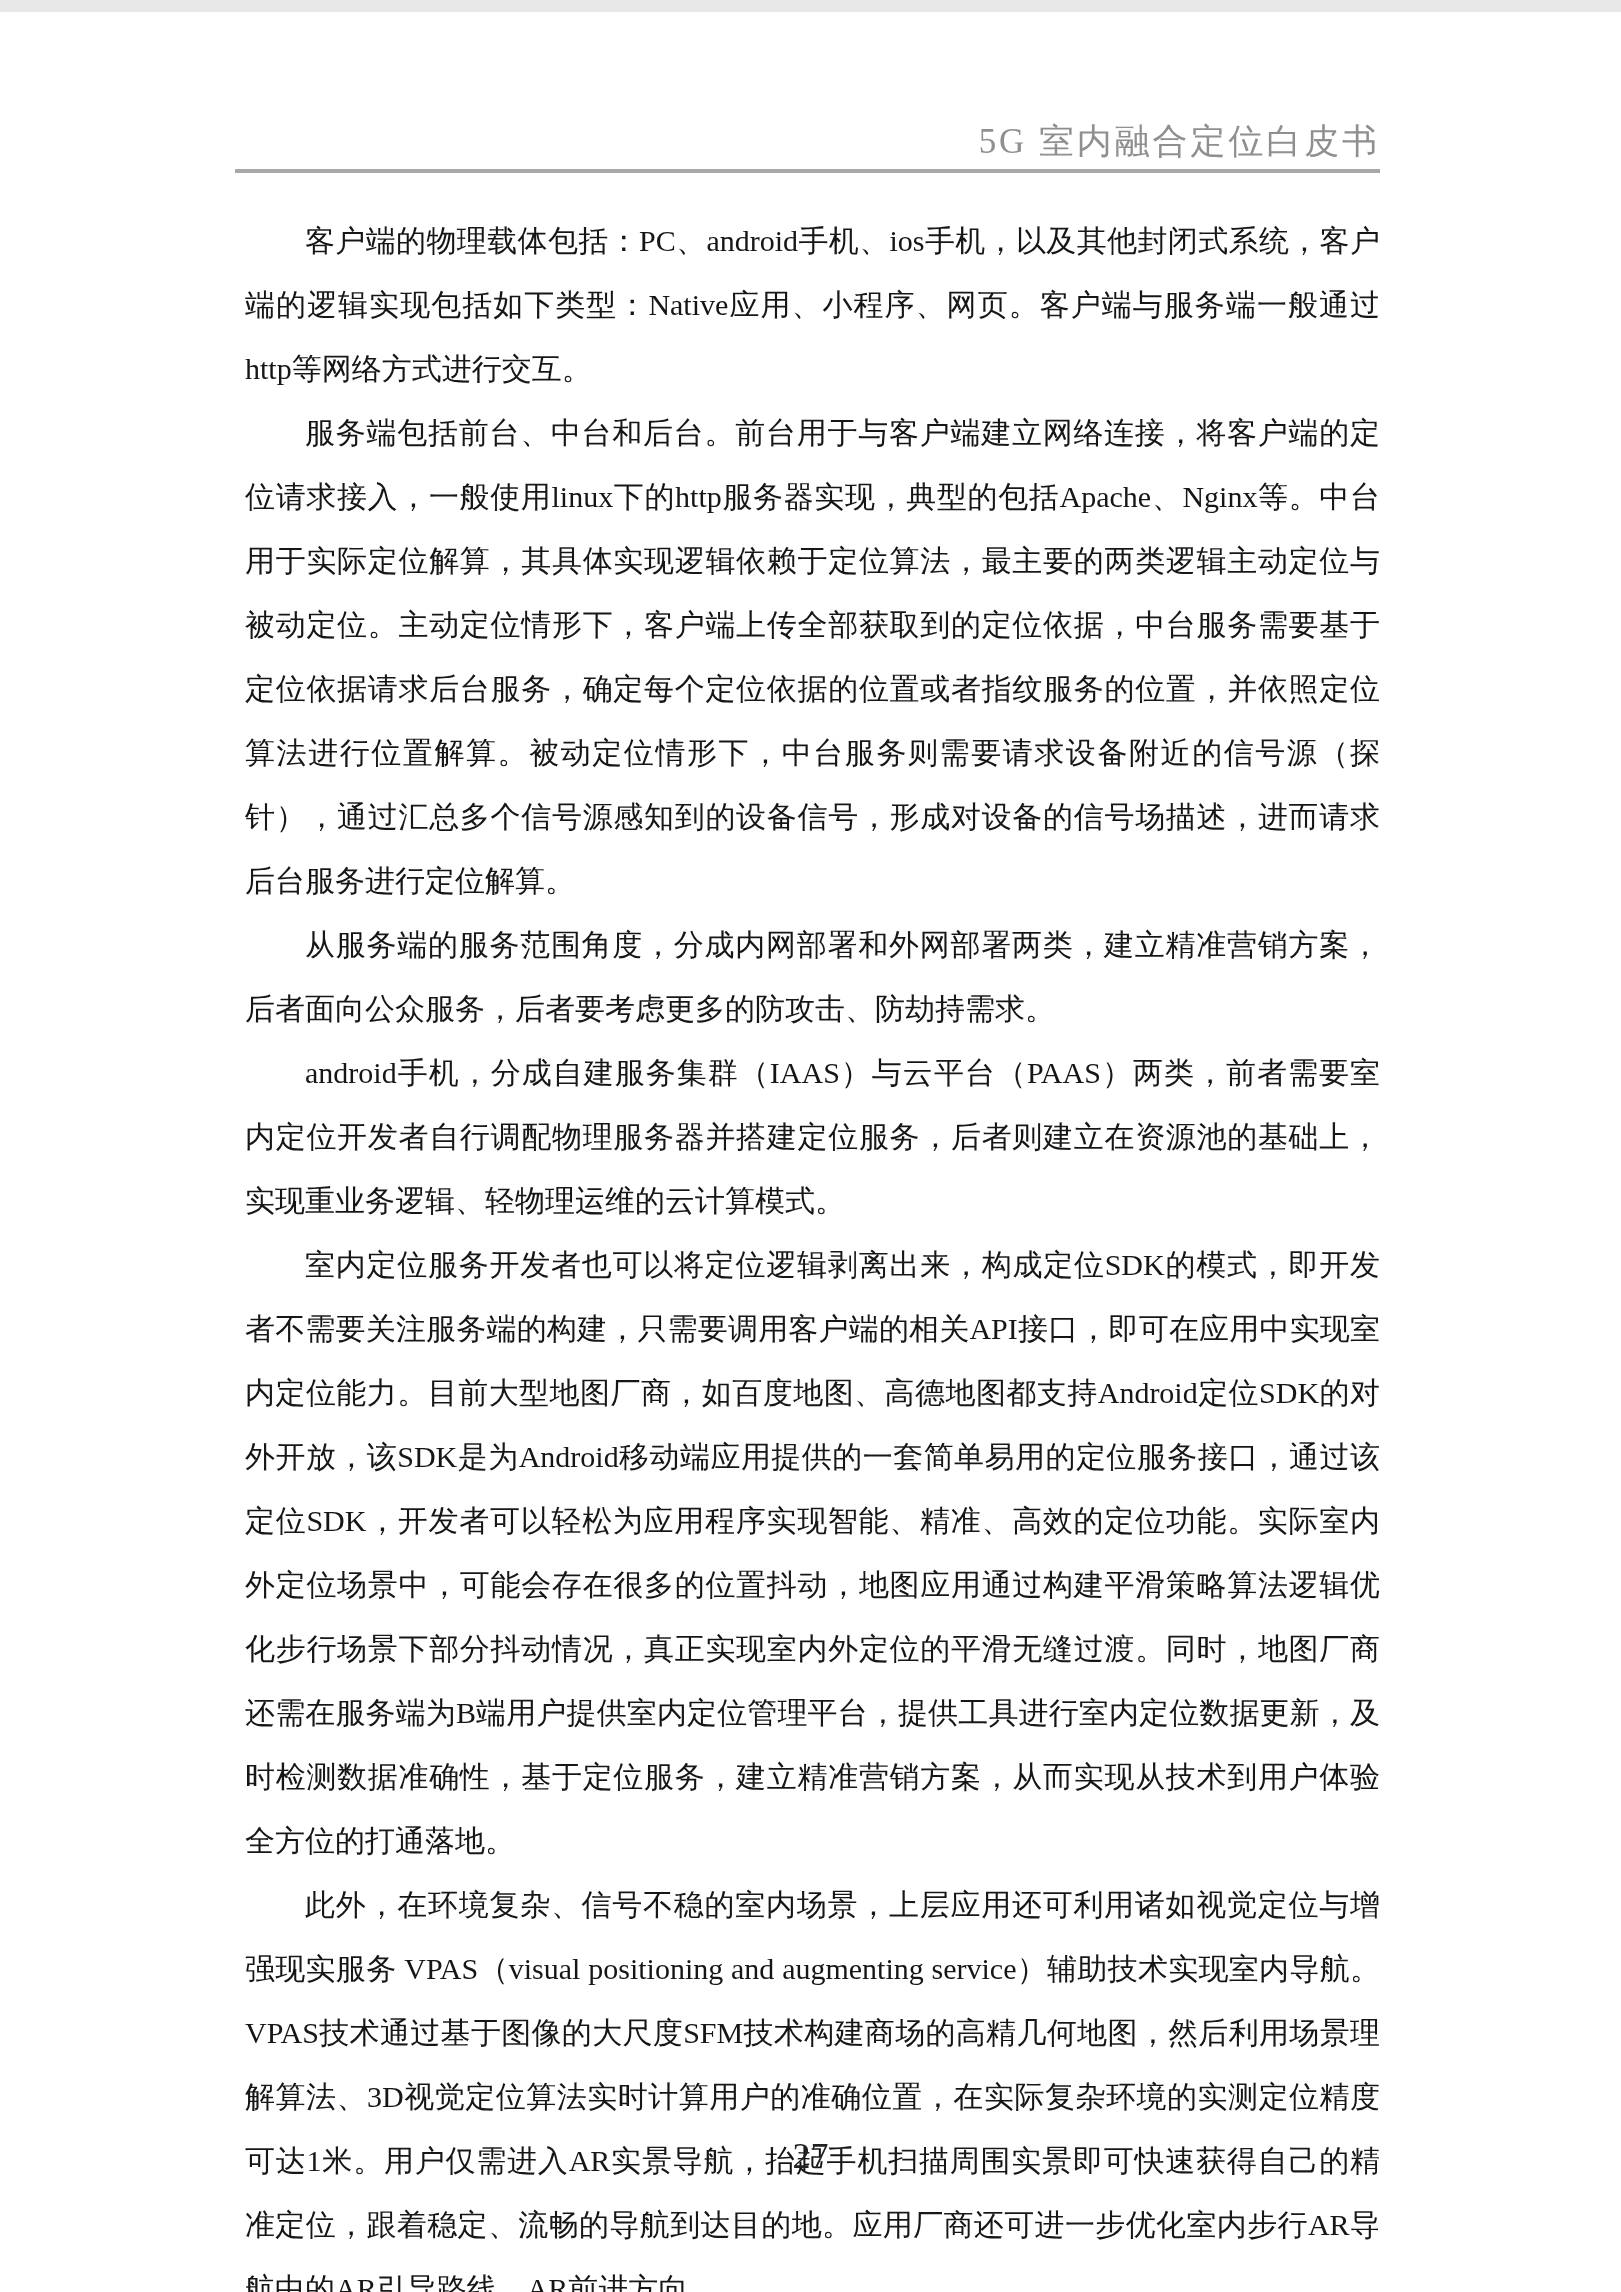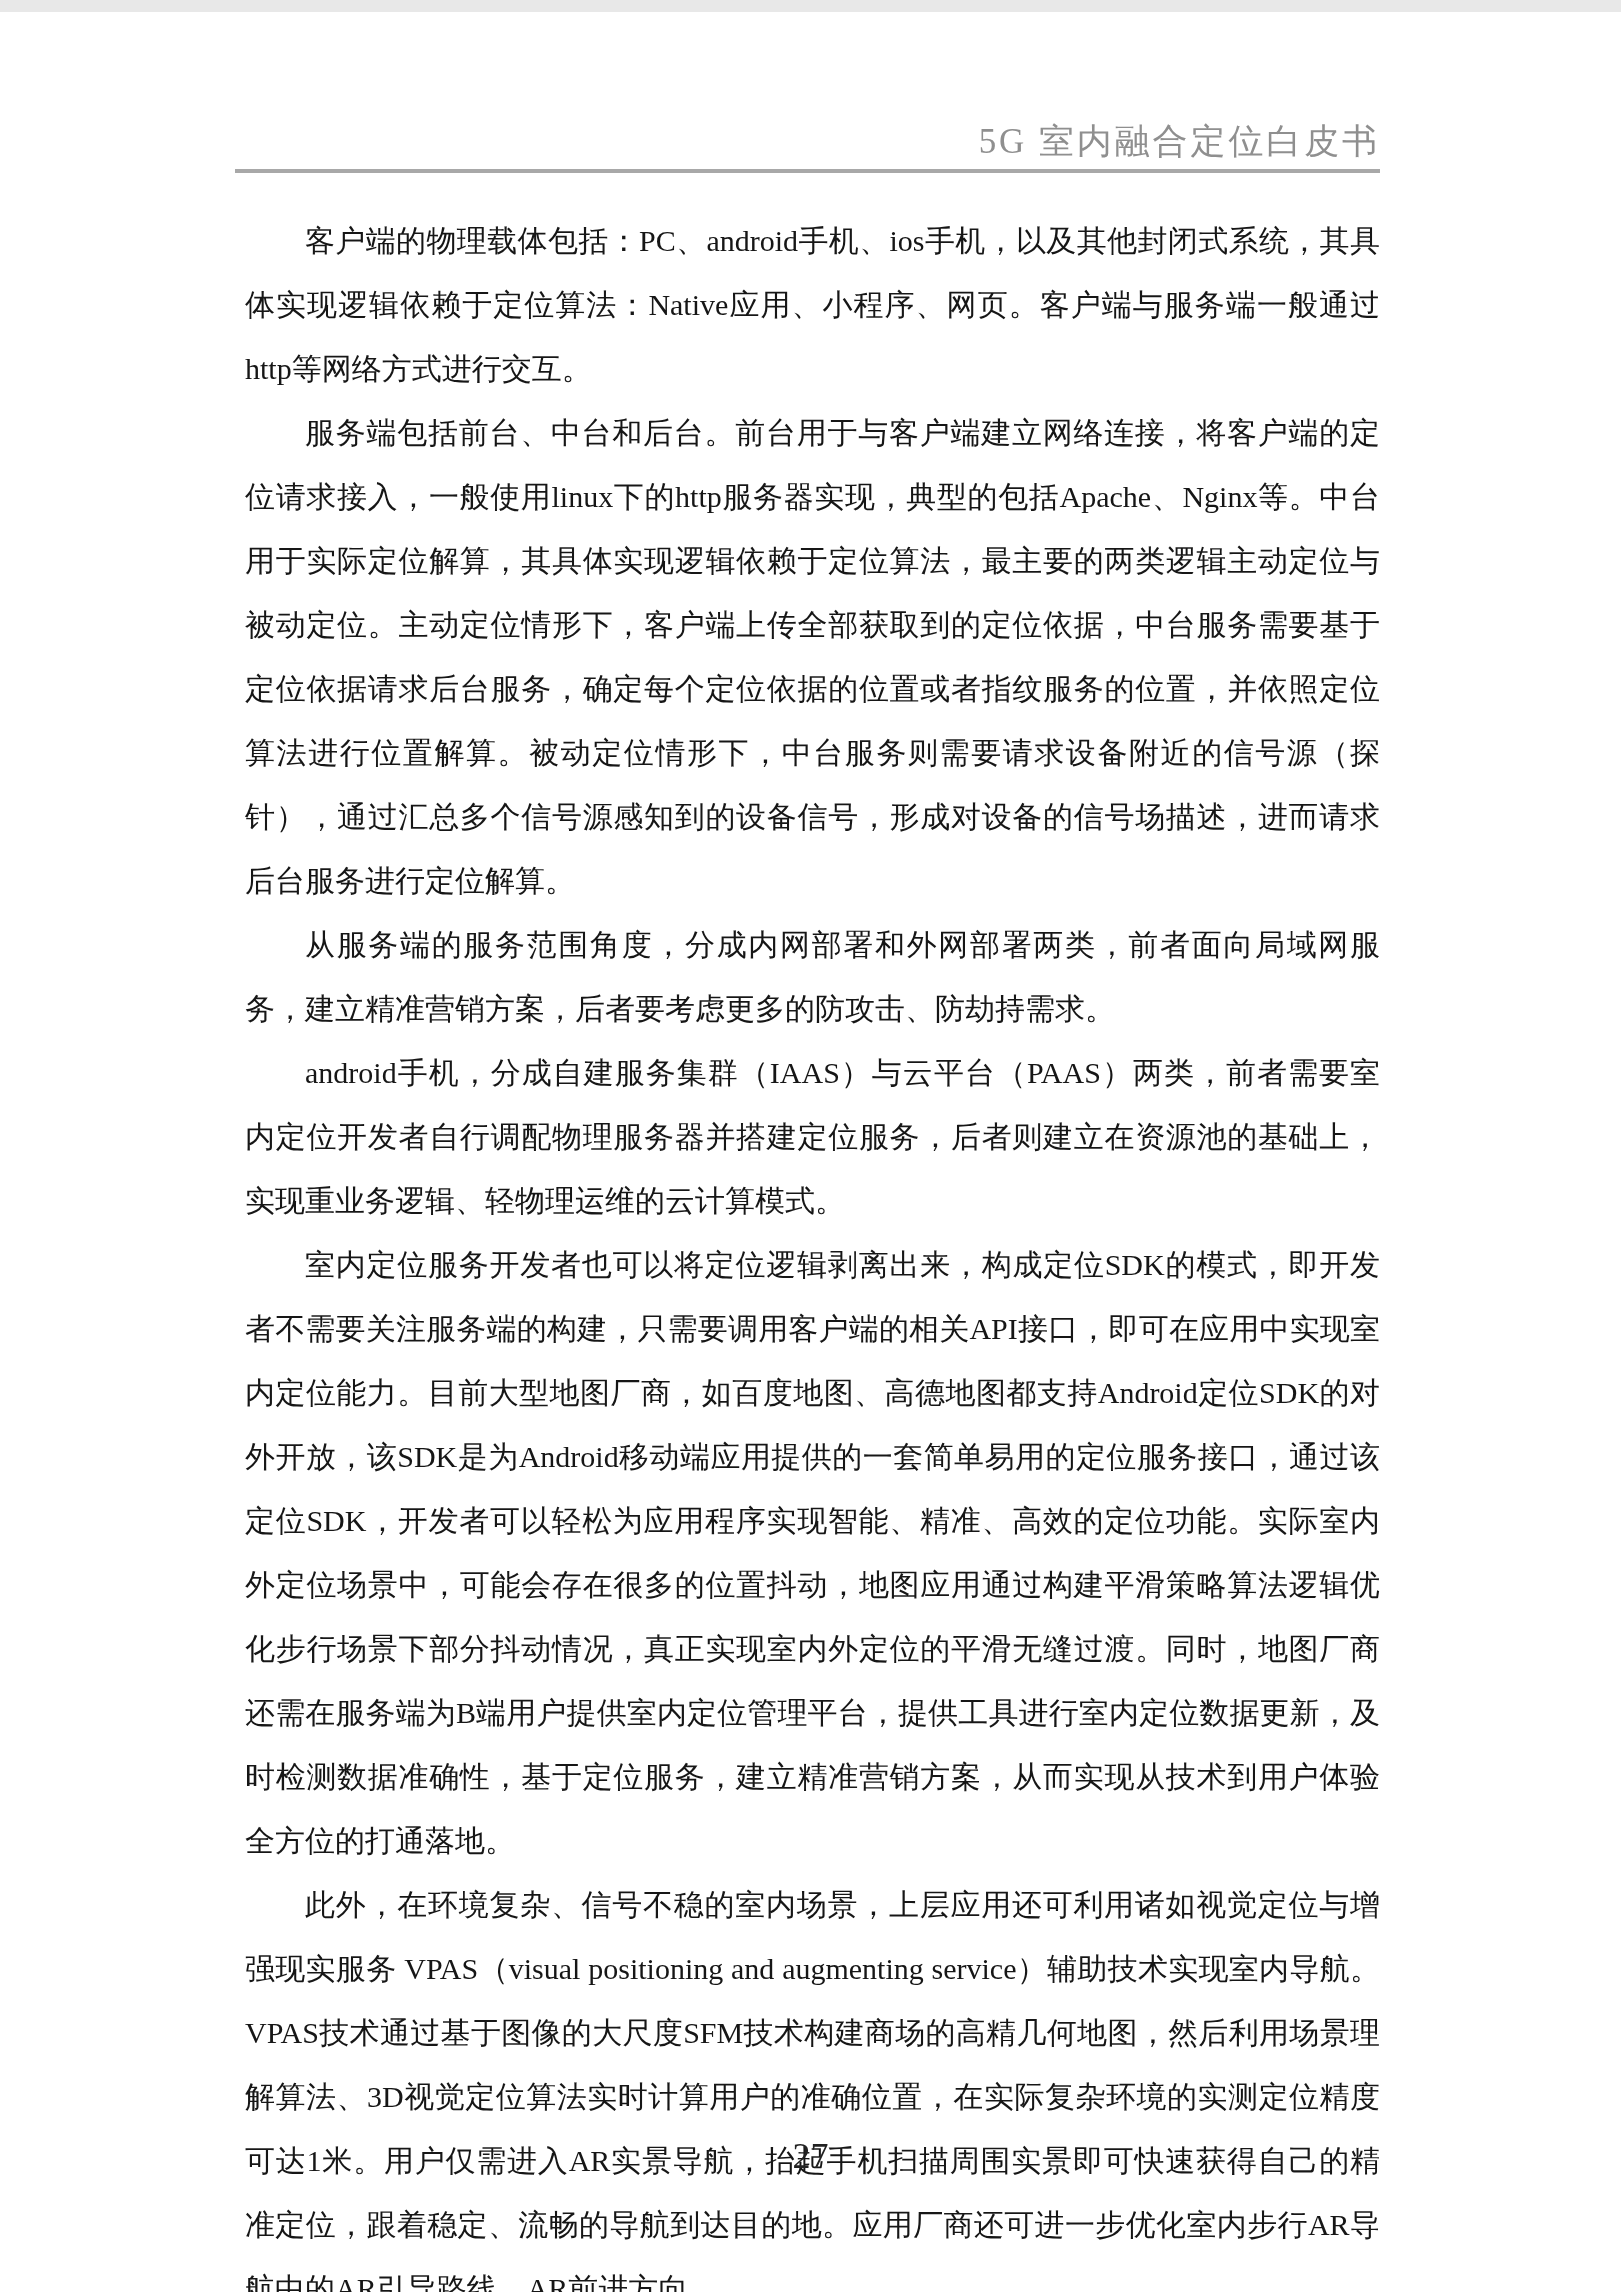--- a/index.html
+++ b/index.html
@@ -64,23 +64,23 @@
 <body>
 
 <div class="page">
 
   <header>
     <div class="header-title">5G 室内融合定位白皮书</div>
     <div class="header-rule"></div>
   </header>
 
   <main class="page-body">
-    <p class="para">客户端的物理载体包括：PC、android手机、ios手机，以及其他封闭式系统，其具体实现逻辑依赖于定位算法：Native应用、小程序、网页。客户端与服务端一般通过http等网络方式进行交互。</p>
+    <p class="para">客户端的物理载体包括：PC、android手机、ios手机，以及其他封闭式系统，客户端的逻辑实现包括如下类型：Native应用、小程序、网页。客户端与服务端一般通过http等网络方式进行交互。</p>
     <p class="para">服务端包括前台、中台和后台。前台用于与客户端建立网络连接，将客户端的定位请求接入，一般使用linux下的http服务器实现，典型的包括Apache、Nginx等。中台用于实际定位解算，其具体实现逻辑依赖于定位算法，最主要的两类逻辑主动定位与被动定位。主动定位情形下，客户端上传全部获取到的定位依据，中台服务需要基于定位依据请求后台服务，确定每个定位依据的位置或者指纹服务的位置，并依照定位算法进行位置解算。被动定位情形下，中台服务则需要请求设备附近的信号源（探针），通过汇总多个信号源感知到的设备信号，形成对设备的信号场描述，进而请求后台服务进行定位解算。</p>
-    <p class="para">从服务端的服务范围角度，分成内网部署和外网部署两类，前者面向局域网服务，建立精准营销方案，后者要考虑更多的防攻击、防劫持需求。</p>
+    <p class="para">从服务端的服务范围角度，分成内网部署和外网部署两类，建立精准营销方案，后者面向公众服务，后者要考虑更多的防攻击、防劫持需求。</p>
     <p class="para">android手机，分成自建服务集群（IAAS）与云平台（PAAS）两类，前者需要室内定位开发者自行调配物理服务器并搭建定位服务，后者则建立在资源池的基础上，实现重业务逻辑、轻物理运维的云计算模式。</p>
     <p class="para">室内定位服务开发者也可以将定位逻辑剥离出来，构成定位SDK的模式，即开发者不需要关注服务端的构建，只需要调用客户端的相关API接口，即可在应用中实现室内定位能力。目前大型地图厂商，如百度地图、高德地图都支持Android定位SDK的对外开放，该SDK是为Android移动端应用提供的一套简单易用的定位服务接口，通过该定位SDK，开发者可以轻松为应用程序实现智能、精准、高效的定位功能。实际室内外定位场景中，可能会存在很多的位置抖动，地图应用通过构建平滑策略算法逻辑优化步行场景下部分抖动情况，真正实现室内外定位的平滑无缝过渡。同时，地图厂商还需在服务端为B端用户提供室内定位管理平台，提供工具进行室内定位数据更新，及时检测数据准确性，基于定位服务，建立精准营销方案，从而实现从技术到用户体验全方位的打通落地。</p>
     <p class="para">此外，在环境复杂、信号不稳的室内场景，上层应用还可利用诸如视觉定位与增强现实服务 VPAS（visual positioning and augmenting service）辅助技术实现室内导航。VPAS技术通过基于图像的大尺度SFM技术构建商场的高精几何地图，然后利用场景理解算法、3D视觉定位算法实时计算用户的准确位置，在实际复杂环境的实测定位精度可达1米。用户仅需进入AR实景导航，抬起手机扫描周围实景即可快速获得自己的精准定位，跟着稳定、流畅的导航到达目的地。应用厂商还可进一步优化室内步行AR导航中的AR引导路线、AR前进方向</p>
   </main>
 
   <footer class="page-footer">
     <span>27</span>
   </footer>
 
 </div>

